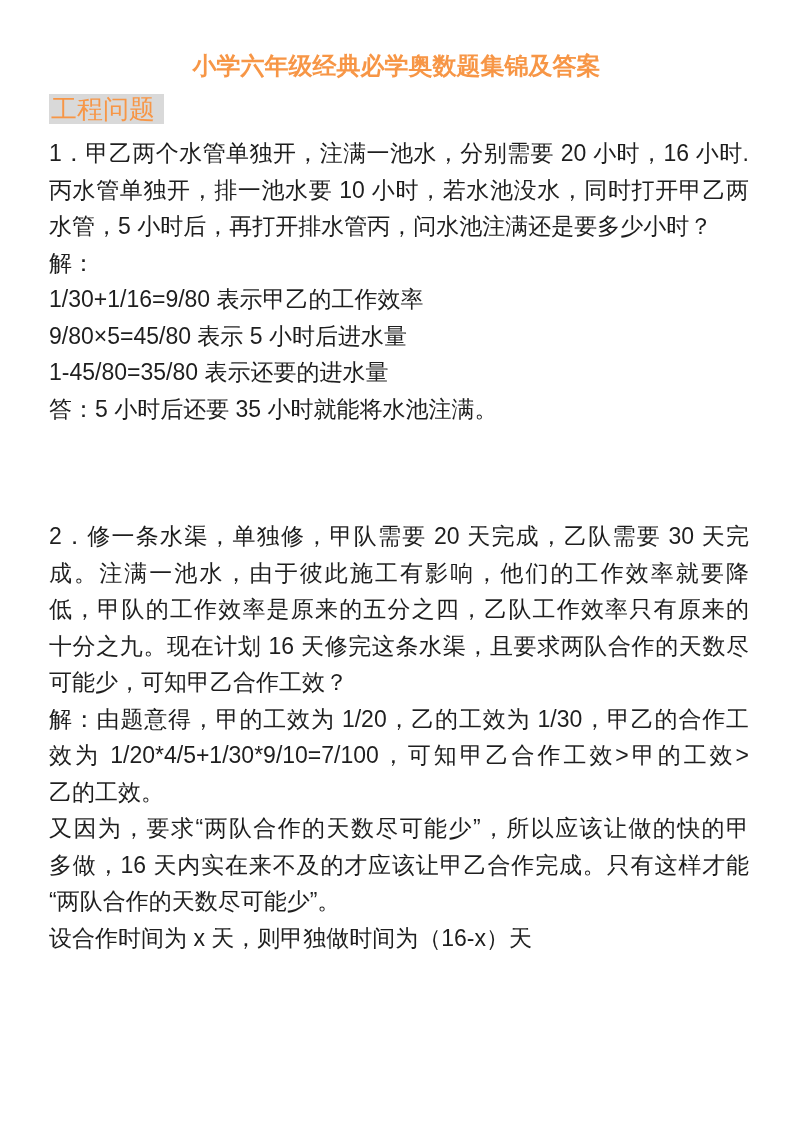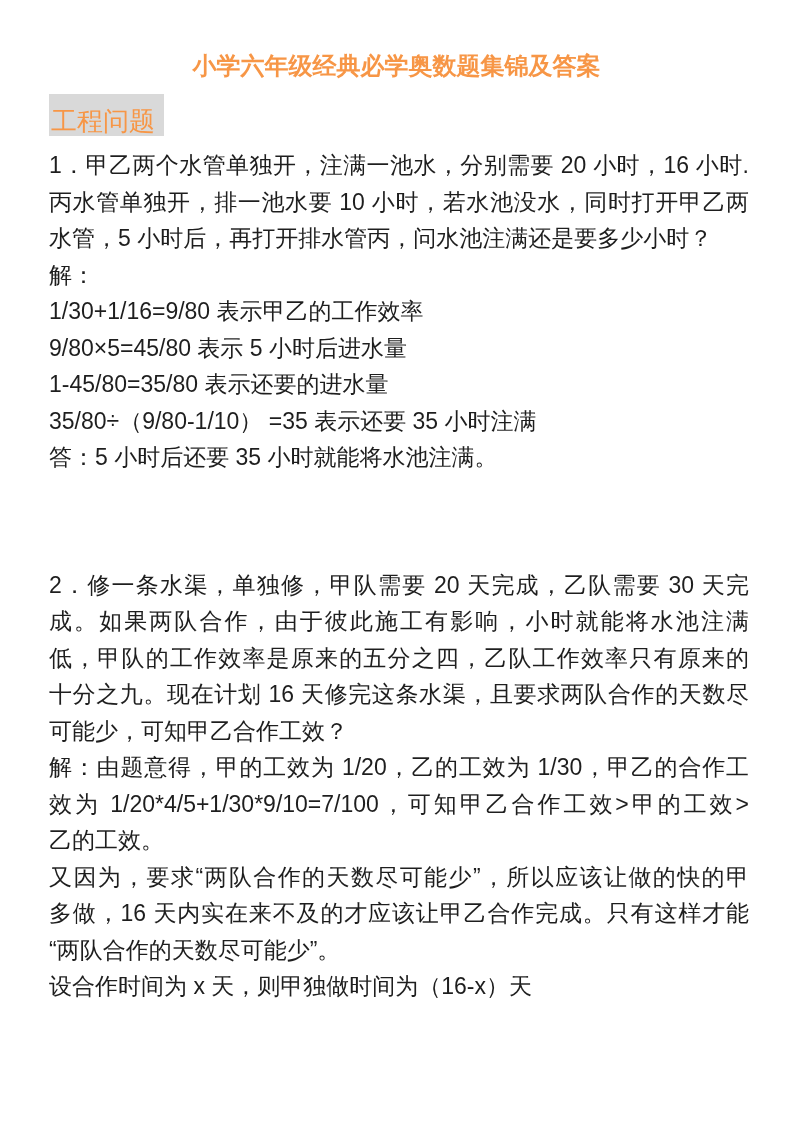--- a/index.html
+++ b/index.html
@@ -21,21 +21,21 @@
     color: #F79646;
   }
   .section-header-row { margin: 7px 0 0 49px; }
   .section-header {
     display: inline-block;
     background: #D9D9D9;
     color: #F79646;
     font-size: 26px;
     line-height: 30px;
     height: 30px;
-    padding: 12px 9px 0 2px;
+    padding: 0 9px 0 2px;
   }
   .content {
     margin: 11px 49px 0 49px;
     width: 700px;
     font-size: 23px;
     color: #1E1E1E;
   }
   .block { margin: 0; }
   .line {
     height: 36.5px;
@@ -71,28 +71,25 @@
       <div class="block">
         <div class="line">1/30+1/16=9/80 表示甲乙的工作效率</div>
       </div>
       <div class="block">
         <div class="line">9/80×5=45/80 表示 5 小时后进水量</div>
       </div>
       <div class="block">
         <div class="line">1-45/80=35/80 表示还要的进水量</div>
       </div>
       <div class="block">
-        <div class="line">35/80÷（9/80-1/10） =35 表示还要 35 小时注满</div>
-      </div>
-      <div class="block">
         <div class="line">答：5 小时后还要 35 小时就能将水池注满。</div>
       </div>
       <div class="block" style="margin-top: 91px;">
         <div class="line just">2．修一条水渠，单独修，甲队需要 20 天完成，乙队需要 30 天完</div>
-        <div class="line just">成。如果两队合作，由于彼此施工有影响，小时就能将水池注满</div>
+        <div class="line just">成。注满一池水，由于彼此施工有影响，他们的工作效率就要降</div>
         <div class="line just">低，甲队的工作效率是原来的五分之四，乙队工作效率只有原来的</div>
         <div class="line just">十分之九。现在计划 16 天修完这条水渠，且要求两队合作的天数尽</div>
         <div class="line">可能少，可知甲乙合作工效？</div>
       </div>
       <div class="block">
         <div class="line just">解：由题意得，甲的工效为 1/20，乙的工效为 1/30，甲乙的合作工</div>
         <div class="line just">效为 1/20*4/5+1/30*9/10=7/100，可知甲乙合作工效&gt;甲的工效&gt;</div>
         <div class="line">乙的工效。</div>
       </div>
       <div class="block">

